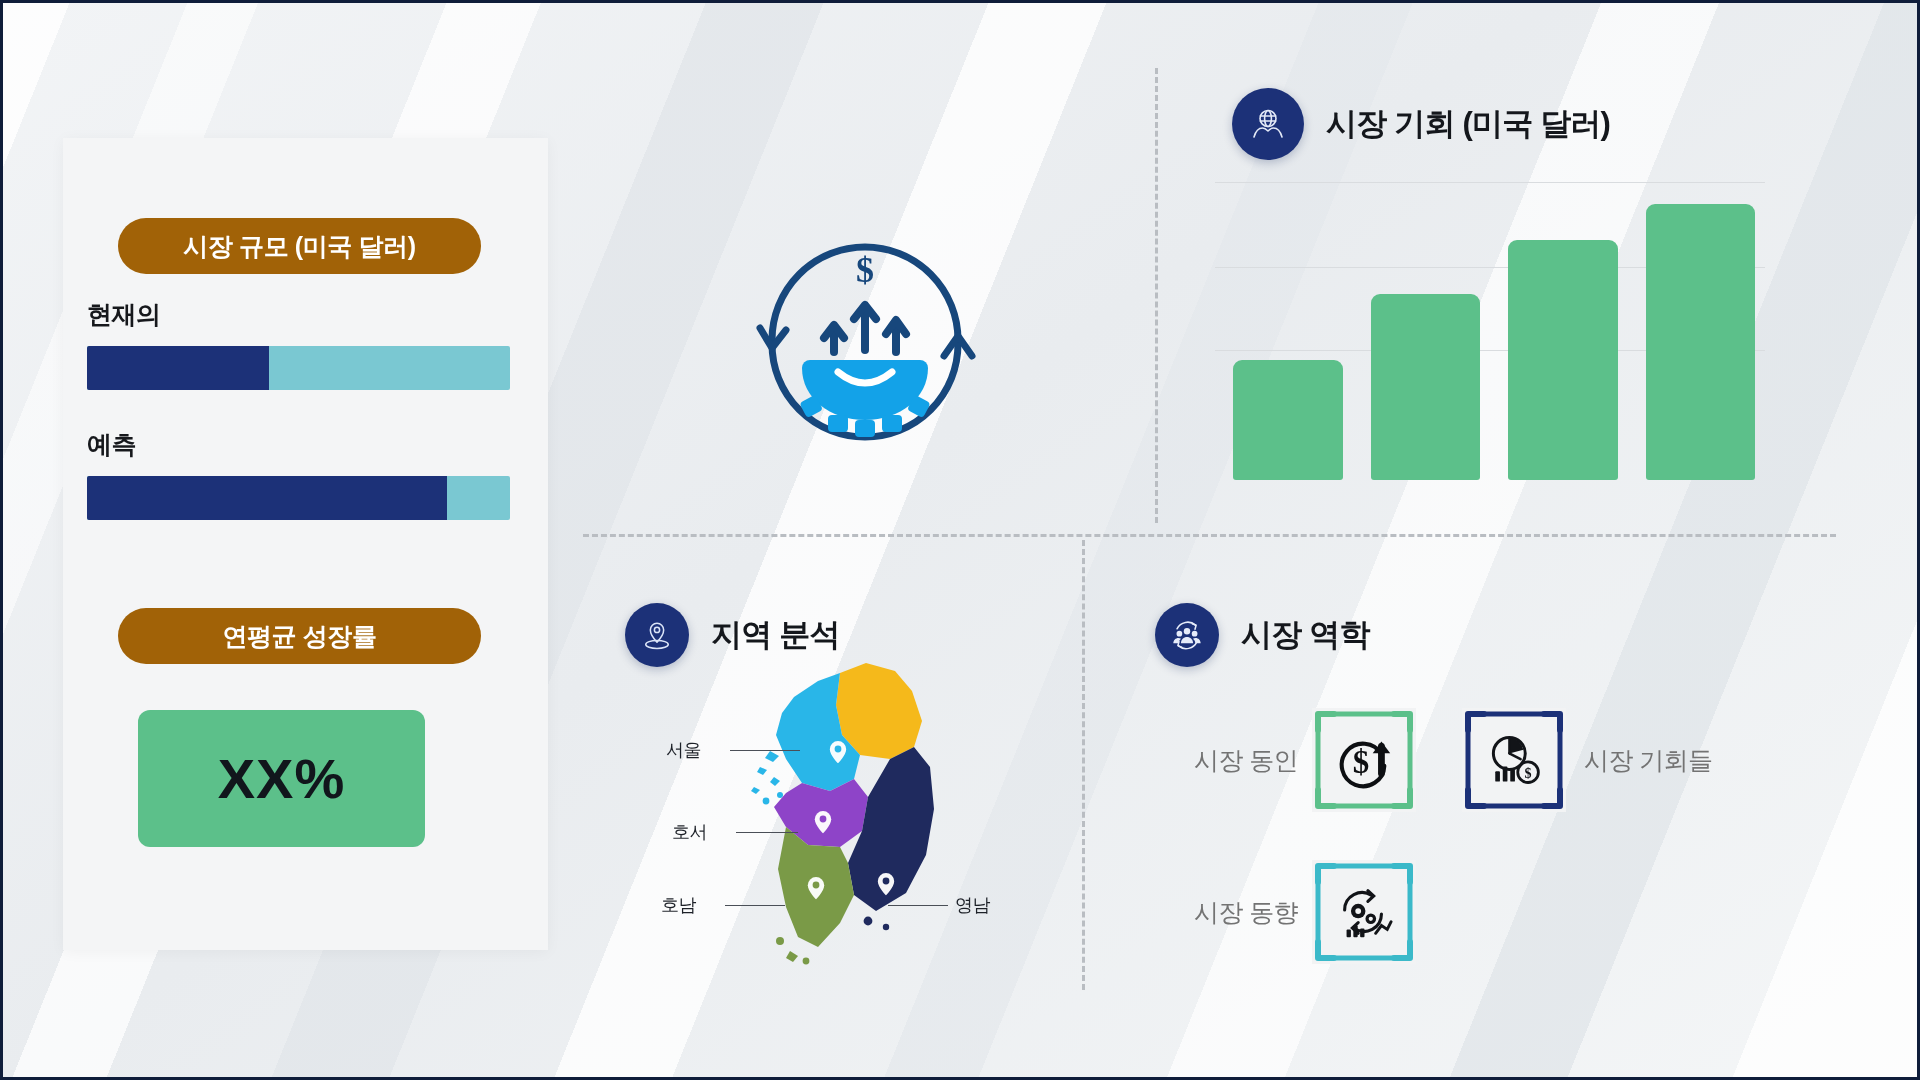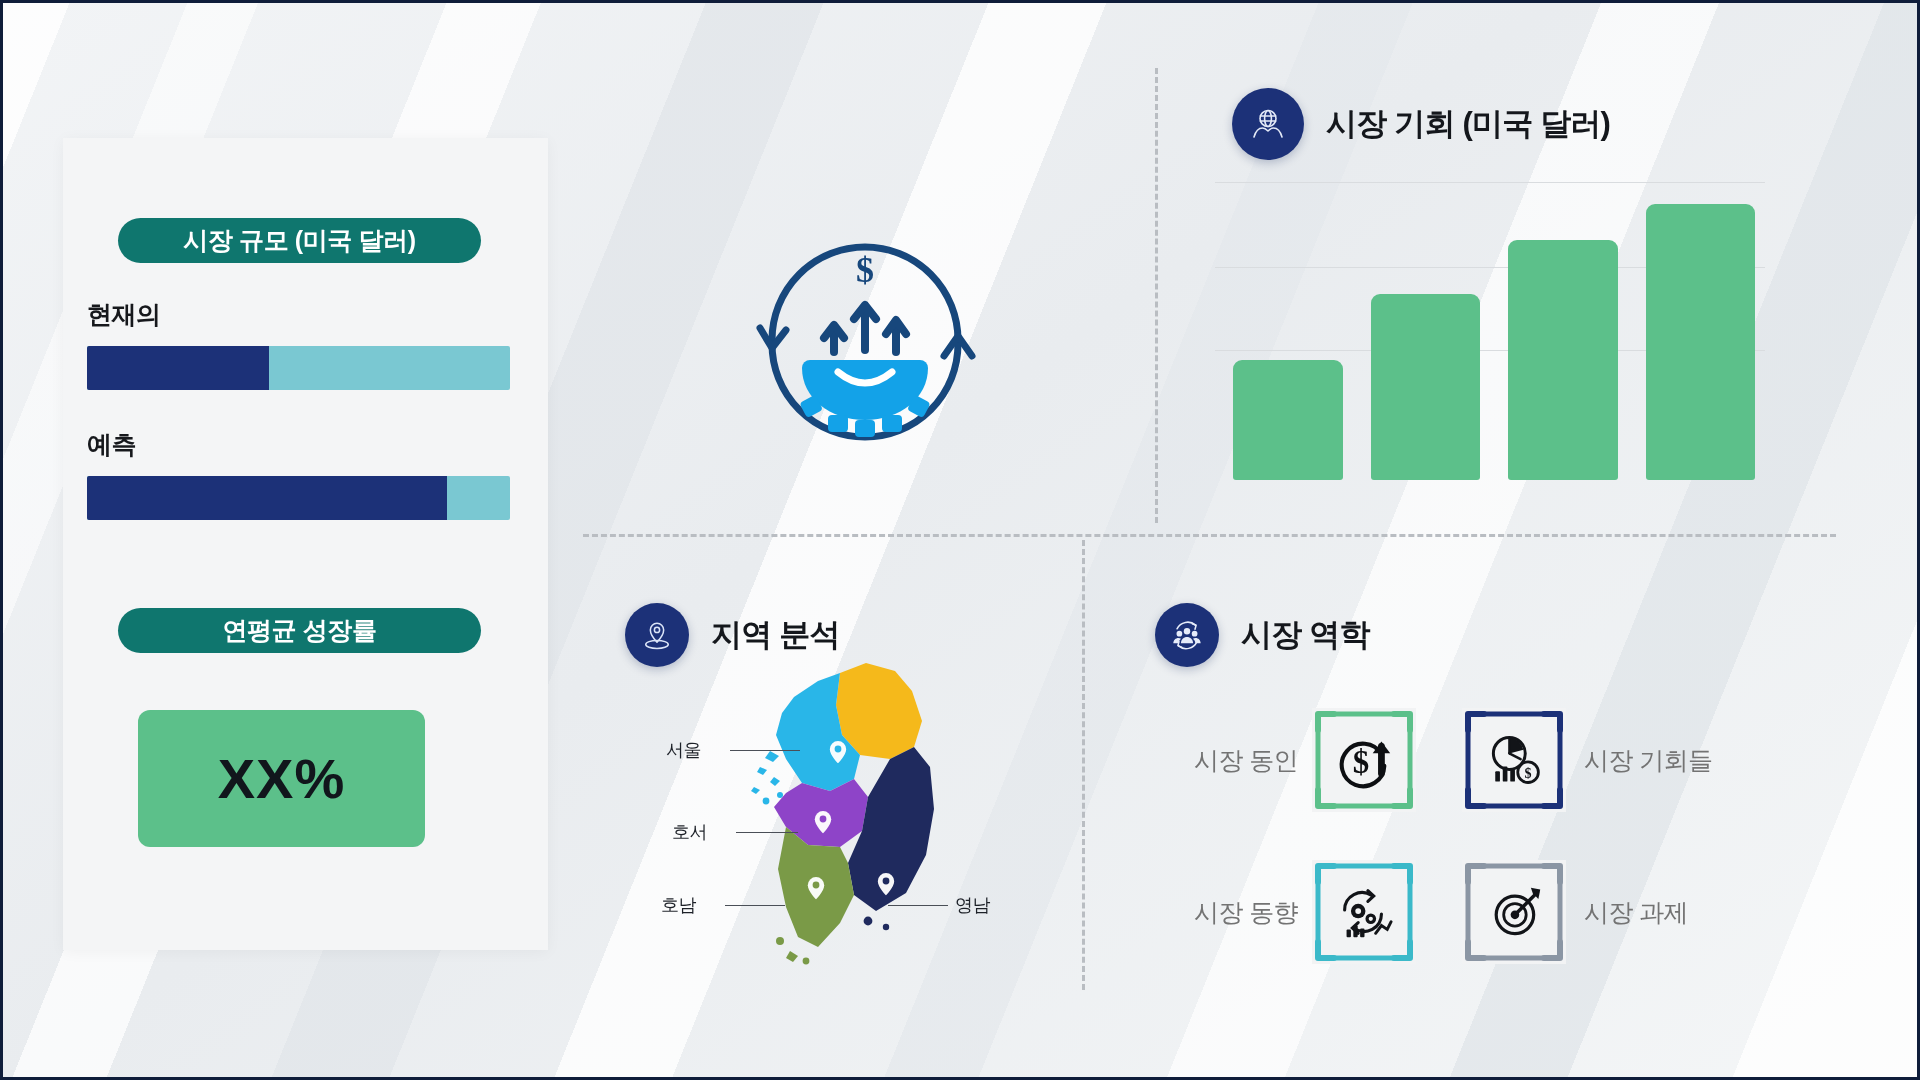--- a/index.html
+++ b/index.html
@@ -35,22 +35,22 @@
 
   .stage{ position:absolute; inset:0; z-index:5; }
 
   
   #left-card{
     position:absolute; left:63px; top:138px; width:485px; height:812px;
     background:#f4f5f6;
     box-shadow:0 2px 14px rgba(0,0,0,.045);
   }
   .pill{
-    background:#0f766e; color:#fff; border-radius:40px;
-    height:45px; display:flex; align-items:center; justify-content:center;
+    background:#a16207; color:#fff; border-radius:40px;
+    height:56px; display:flex; align-items:center; justify-content:center;
     font-size:25px; font-weight:700; letter-spacing:-.4px;
   }
   #market-size-pill{ position:absolute; left:55px; top:80px; width:363px; }
   #cagr-pill{ position:absolute; left:55px; top:470px; width:363px; }
 
   .bar-label{
     position:absolute; left:24px; font-size:25px; font-weight:700; color:#16181c;
     letter-spacing:-.5px;
   }
   #label-current{ top:160px; }
@@ -418,35 +418,19 @@
               <rect x="21" y="46" width="4.5" height="12" rx="1"></rect>
               <rect x="28" y="49" width="4.5" height="9" rx="1"></rect>
             </g>
             <path d="M44 54 L50 46 L56 50 L60 42" stroke="#121418" stroke-width="3" fill="none" stroke-linecap="round"></path>
           </svg>
         </div>
       </div>
 
       <div class="gap-mid"></div>
 
-      <div class="dyn-cell cell-right">
-        <div class="dyn-tile">
-          <svg class="tile-frame" viewBox="0 0 104 104" fill="none" stroke="#8b96a4" stroke-width="6" stroke-linejoin="round" stroke-linecap="round">
-            <path d="M6 22 V6 H22 M82 6 H98 V22 M98 82 V98 H82 M22 98 H6 V82"></path>
-            <path d="M6 22 V82 M98 22 V82 M22 6 H82 M22 98 H82" stroke-width="5"></path>
-          </svg>
-          <svg width="60" height="60" viewBox="0 0 64 64" fill="none">
-            <circle cx="33" cy="35" r="20" stroke="#121418" stroke-width="3.4" fill="none"></circle>
-            <circle cx="33" cy="35" r="12" stroke="#121418" stroke-width="3" fill="none"></circle>
-            <circle cx="33" cy="35" r="4.6" fill="#121418"></circle>
-            <path d="M33 35 L57 11" stroke="#121418" stroke-width="3.6" stroke-linecap="round"></path>
-            <path d="M50 6 L60 8 L58 18 L52 12 Z" fill="#121418"></path>
-          </svg>
-        </div>
-        <span class="dyn-label">시장 과제</span>
-      </div>
     </div>
 
   </div>
 
 </div>
 
 <div id="page-border"></div>
 
 </body></html>

